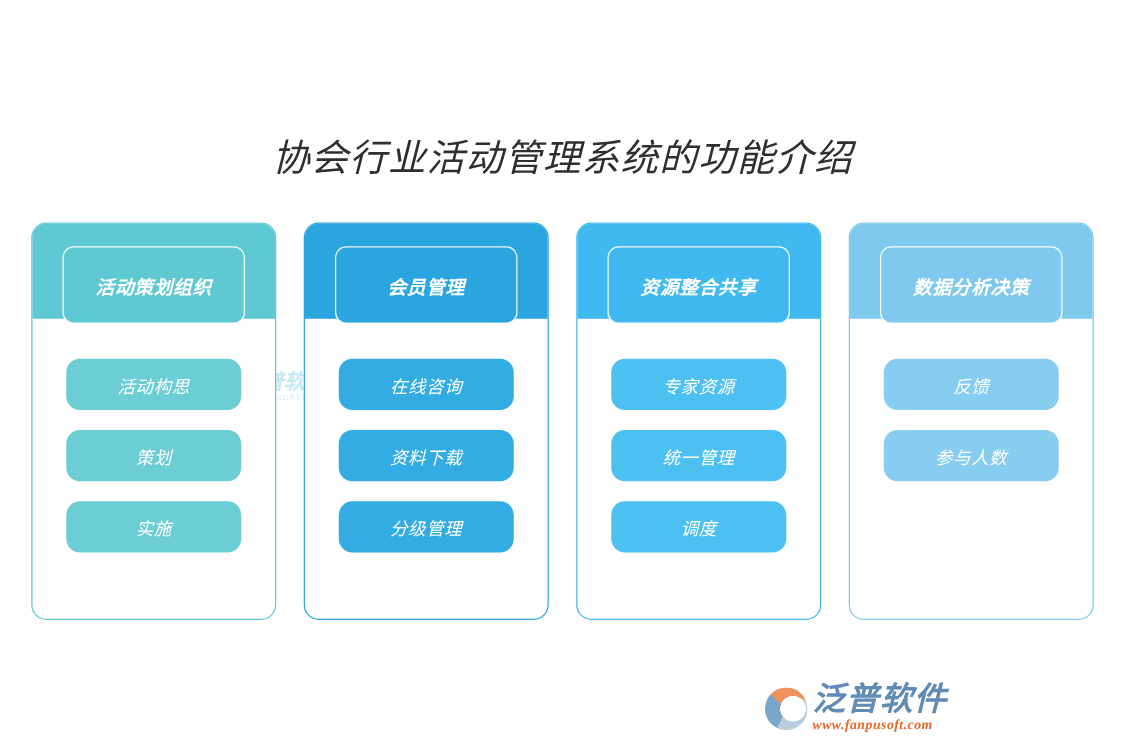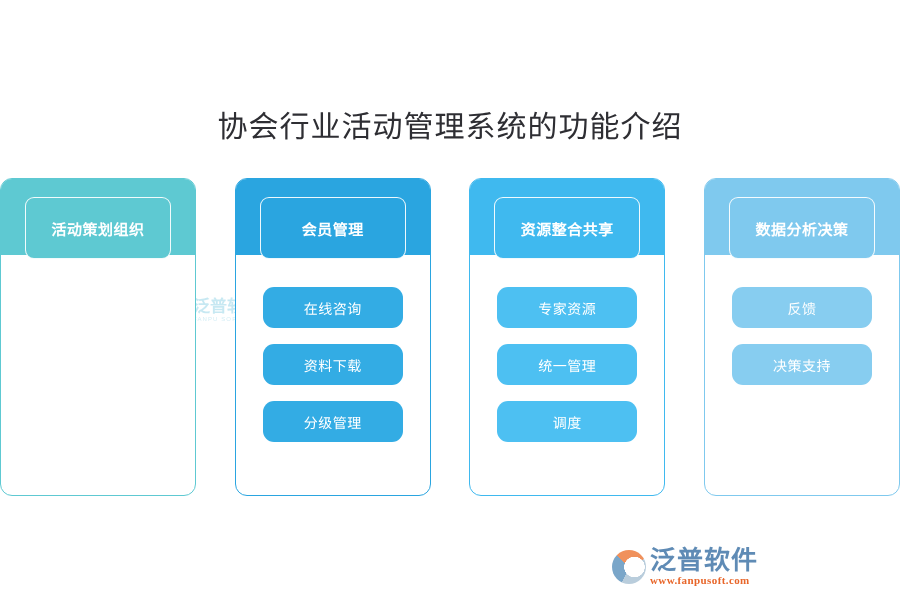--- a/index.html
+++ b/index.html
@@ -9,20 +9,21 @@
     width:900px; height:600px;
     background:#ffffff;
     font-family:"Liberation Sans", "DejaVu Sans", sans-serif;
     overflow:hidden;
   }
 
   #stage {
     position:relative;
     width:776px; height:600px;
     background:#ffffff;
+    font-style:italic;
   }
 
   
   #page-title {
     position:absolute;
     left:0; top:102px;
     width:900px;
     text-align:center;
     font-family:"Liberation Serif", "DejaVu Serif", serif;
     font-size:30px;
@@ -61,21 +62,21 @@
     font-size:6px; color:#6ec4dd; letter-spacing:1.1px;
     display:block; margin-top:1px;
   }
 
   
   #columns {
     position:absolute;
     left:0; top:178px;
     width:900px; height:320px;
     display:flex;
-    justify-content:space-between;
+    justify-content:center;
     gap:22px;
     z-index:2;
   }
 
   .card {
     position:relative;
     width:196px;
     height:318px;
     border-radius:12px;
     background:#ffffff;
@@ -197,20 +198,31 @@
       <span class="wm-en">FANPU SOFTWARE</span>
     </span>
   </div>
 
   <div id="columns">
       <div class="card" style="--accent: #5ec9d2; --pill: #6ccdd4;">
         <div class="card-banner"></div>
         <div class="card-header">
           <span class="card-header-label">活动策划组织</span>
         </div>
+        <div class="card-items">
+          <div class="pill">
+            <span class="pill-label">活动构思</span>
+          </div>
+          <div class="pill">
+            <span class="pill-label">策划</span>
+          </div>
+          <div class="pill">
+            <span class="pill-label">实施</span>
+          </div>
+        </div>
       </div>
       <div class="card" style="--accent: #2aa5e0; --pill: #33ace4;">
         <div class="card-banner"></div>
         <div class="card-header">
           <span class="card-header-label">会员管理</span>
         </div>
         <div class="card-items">
           <div class="pill">
             <span class="pill-label">在线咨询</span>
           </div>
@@ -242,21 +254,21 @@
       <div class="card" style="--accent: #7fc9ee; --pill: #87cdf0;">
         <div class="card-banner"></div>
         <div class="card-header">
           <span class="card-header-label">数据分析决策</span>
         </div>
         <div class="card-items">
           <div class="pill">
             <span class="pill-label">反馈</span>
           </div>
           <div class="pill">
-            <span class="pill-label">决策支持</span>
+            <span class="pill-label">参与人数</span>
           </div>
         </div>
       </div>
     </div>
 
   <div id="brand-logo">
     <span class="logo-mark"></span>
     <span class="logo-text">
       <span class="logo-cn">泛普软件</span>
       <span class="logo-url">www.fanpusoft.com</span>

